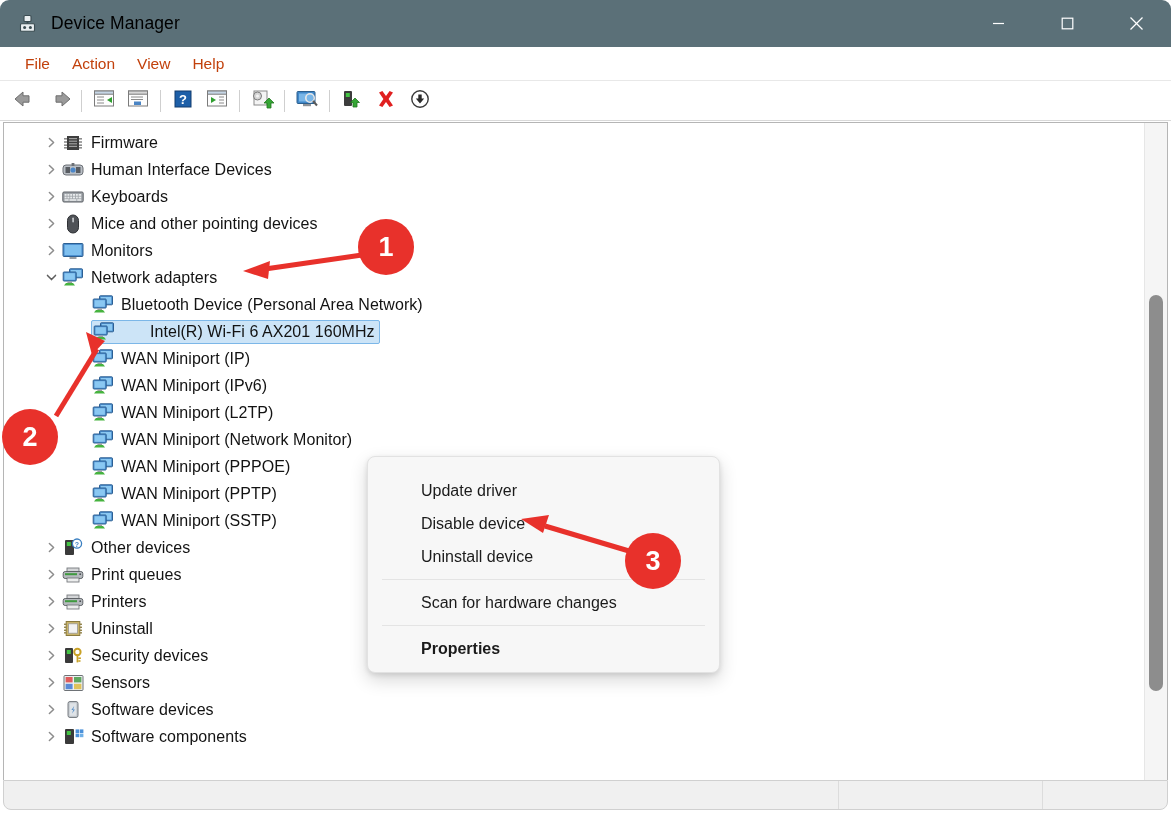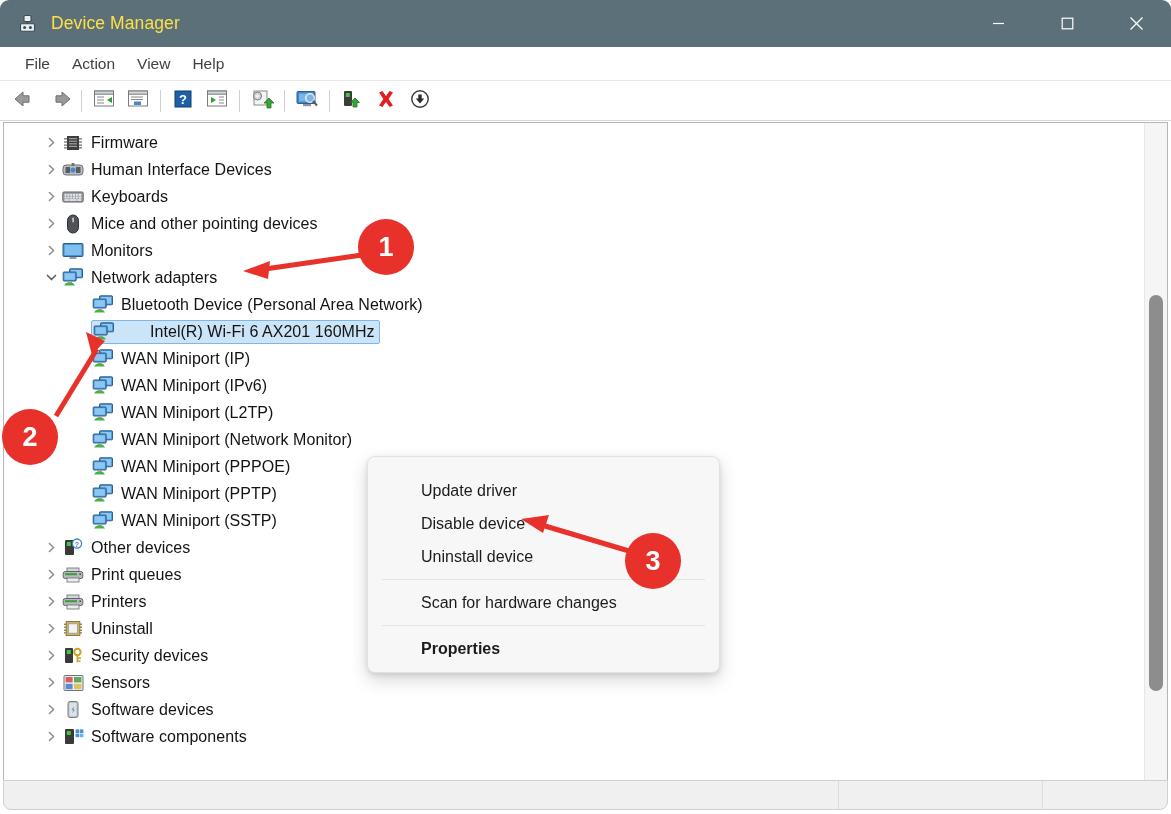--- a/index.html
+++ b/index.html
@@ -30,21 +30,21 @@
     border-top-left-radius: 9px;
     border-top-right-radius: 9px;
   }
   .titlebar-icon {
     margin-left: 17px;
     width: 20px; height: 20px;
     display: flex; align-items: center; justify-content: center;
   }
   .title-text {
     margin-left: 14px;
-    color: #fde047;
+    color: #000000;
     font-size: 17.5px;
     letter-spacing: 0.1px;
     white-space: nowrap;
   }
   .win-controls {
     position: absolute;
     right: 0; top: 0;
     height: 47px;
     display: flex;
   }
@@ -61,21 +61,21 @@
     left: 0; top: 47px;
     width: 1171px; height: 34px;
     background: #ffffff;
     display: flex;
     align-items: center;
     padding-left: 14px;
     border-bottom: 1px solid #e8e8e8;
   }
   .menu-item {
     font-size: 15.5px;
-    color: #404040;
+    color: #c2410c;
     padding: 3px 11px;
     white-space: nowrap;
   }
 
   
   .toolbar {
     position: absolute;
     left: 0; top: 82px;
     width: 1171px; height: 39px;
     background: #ffffff;

